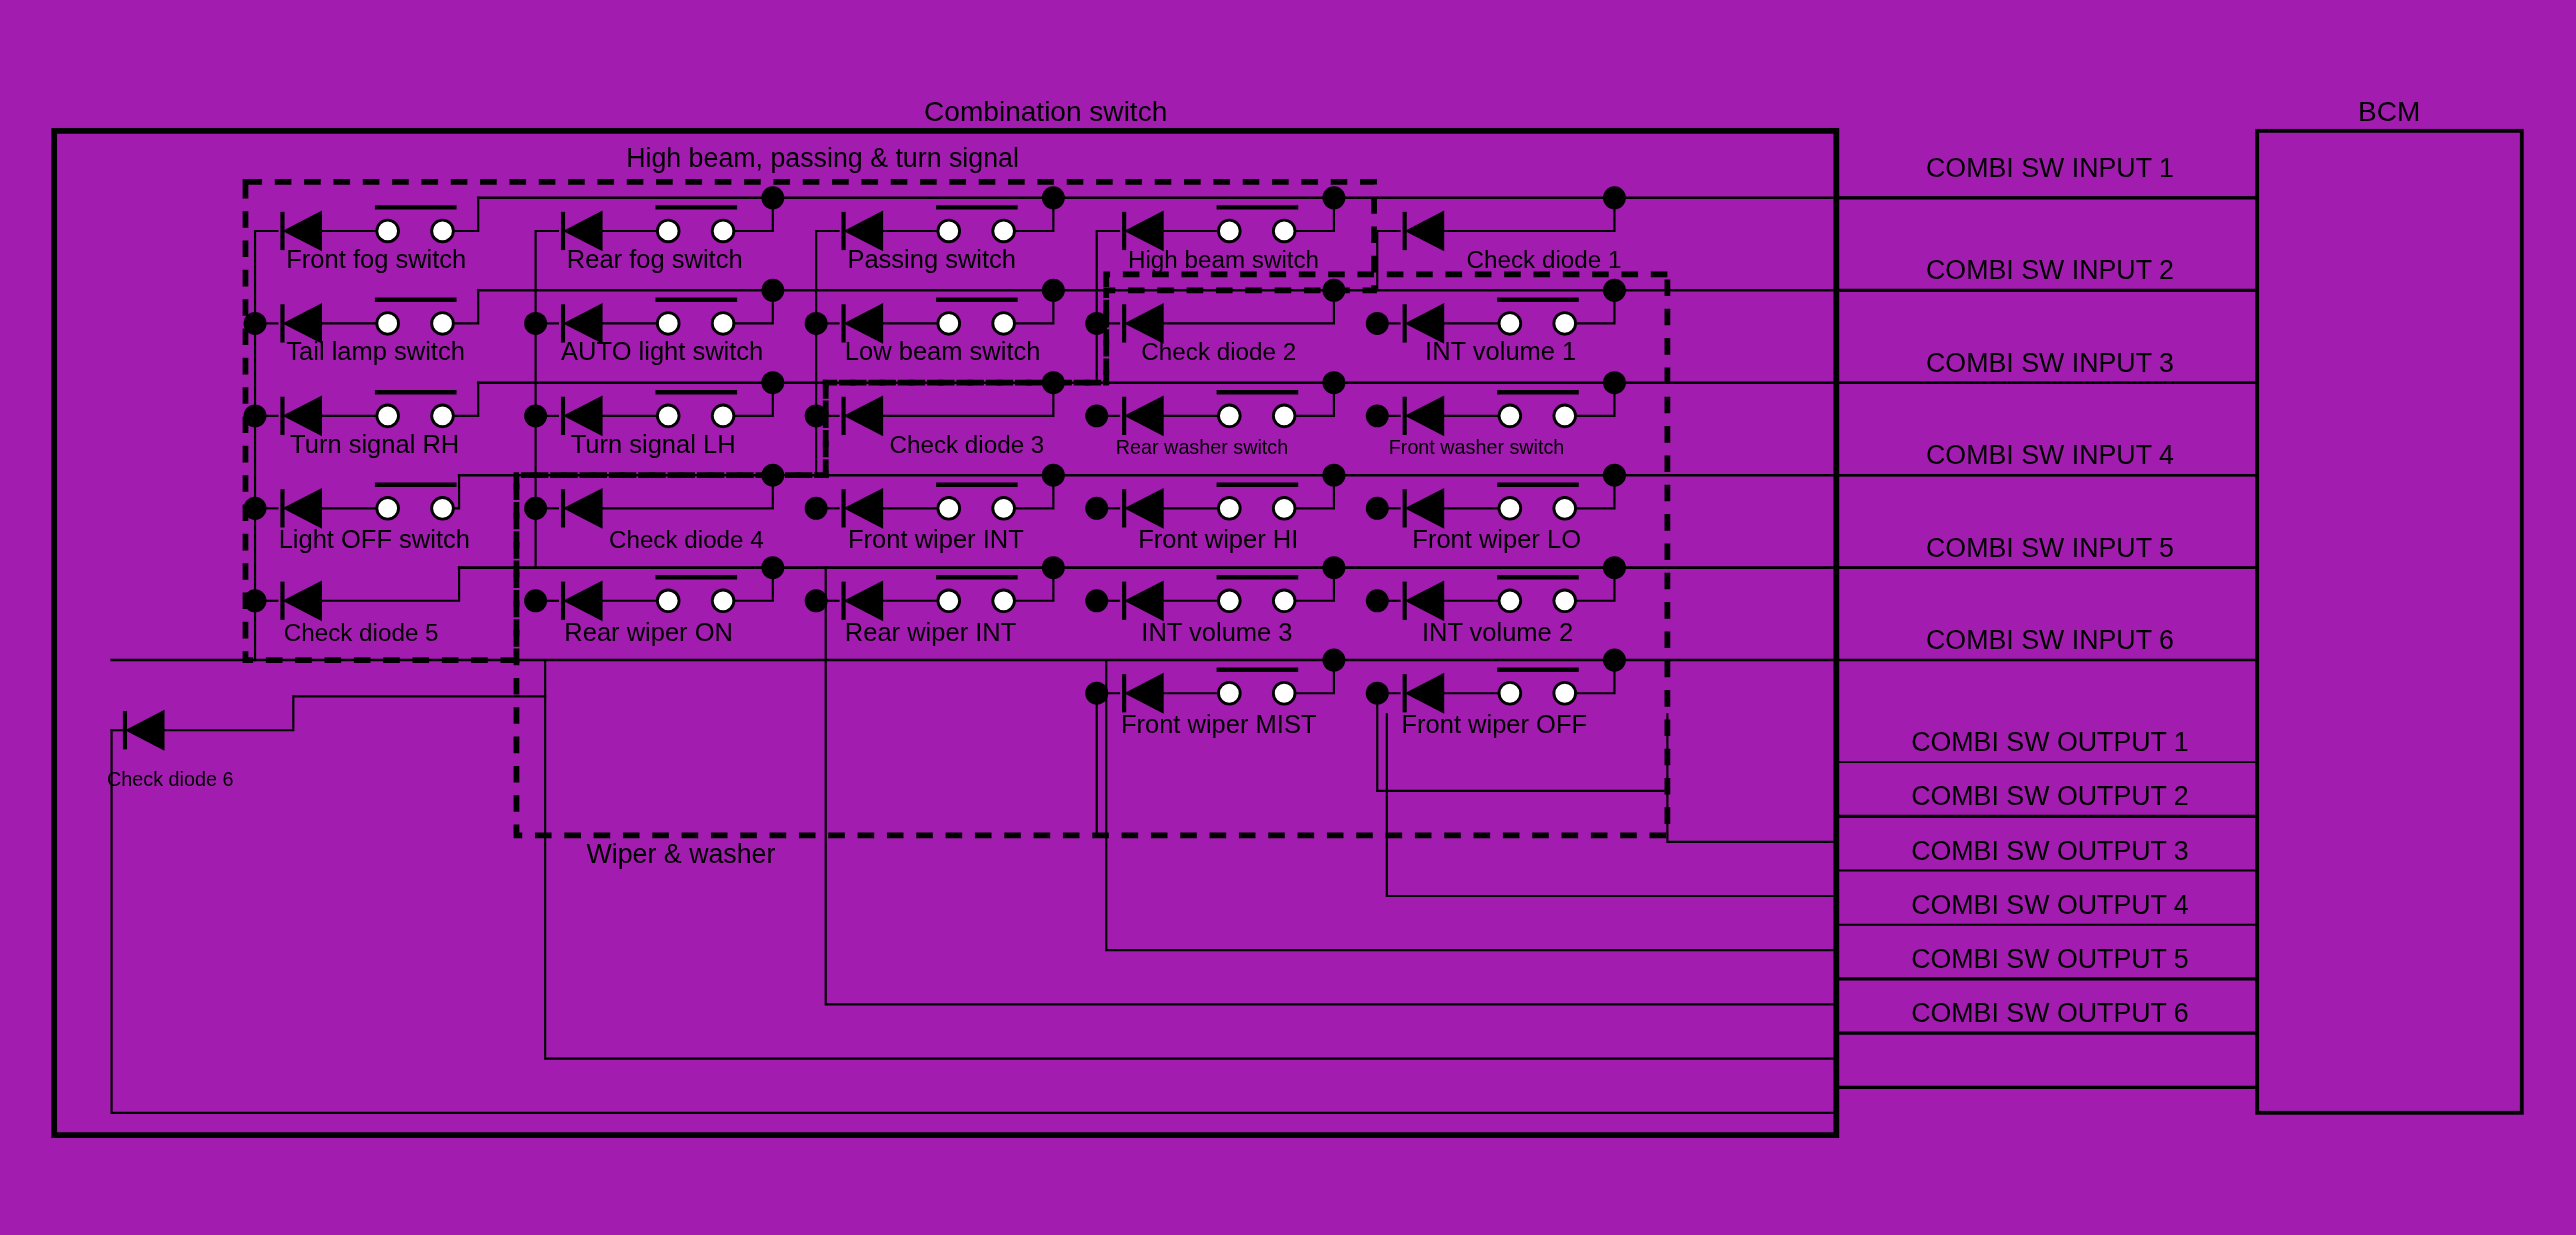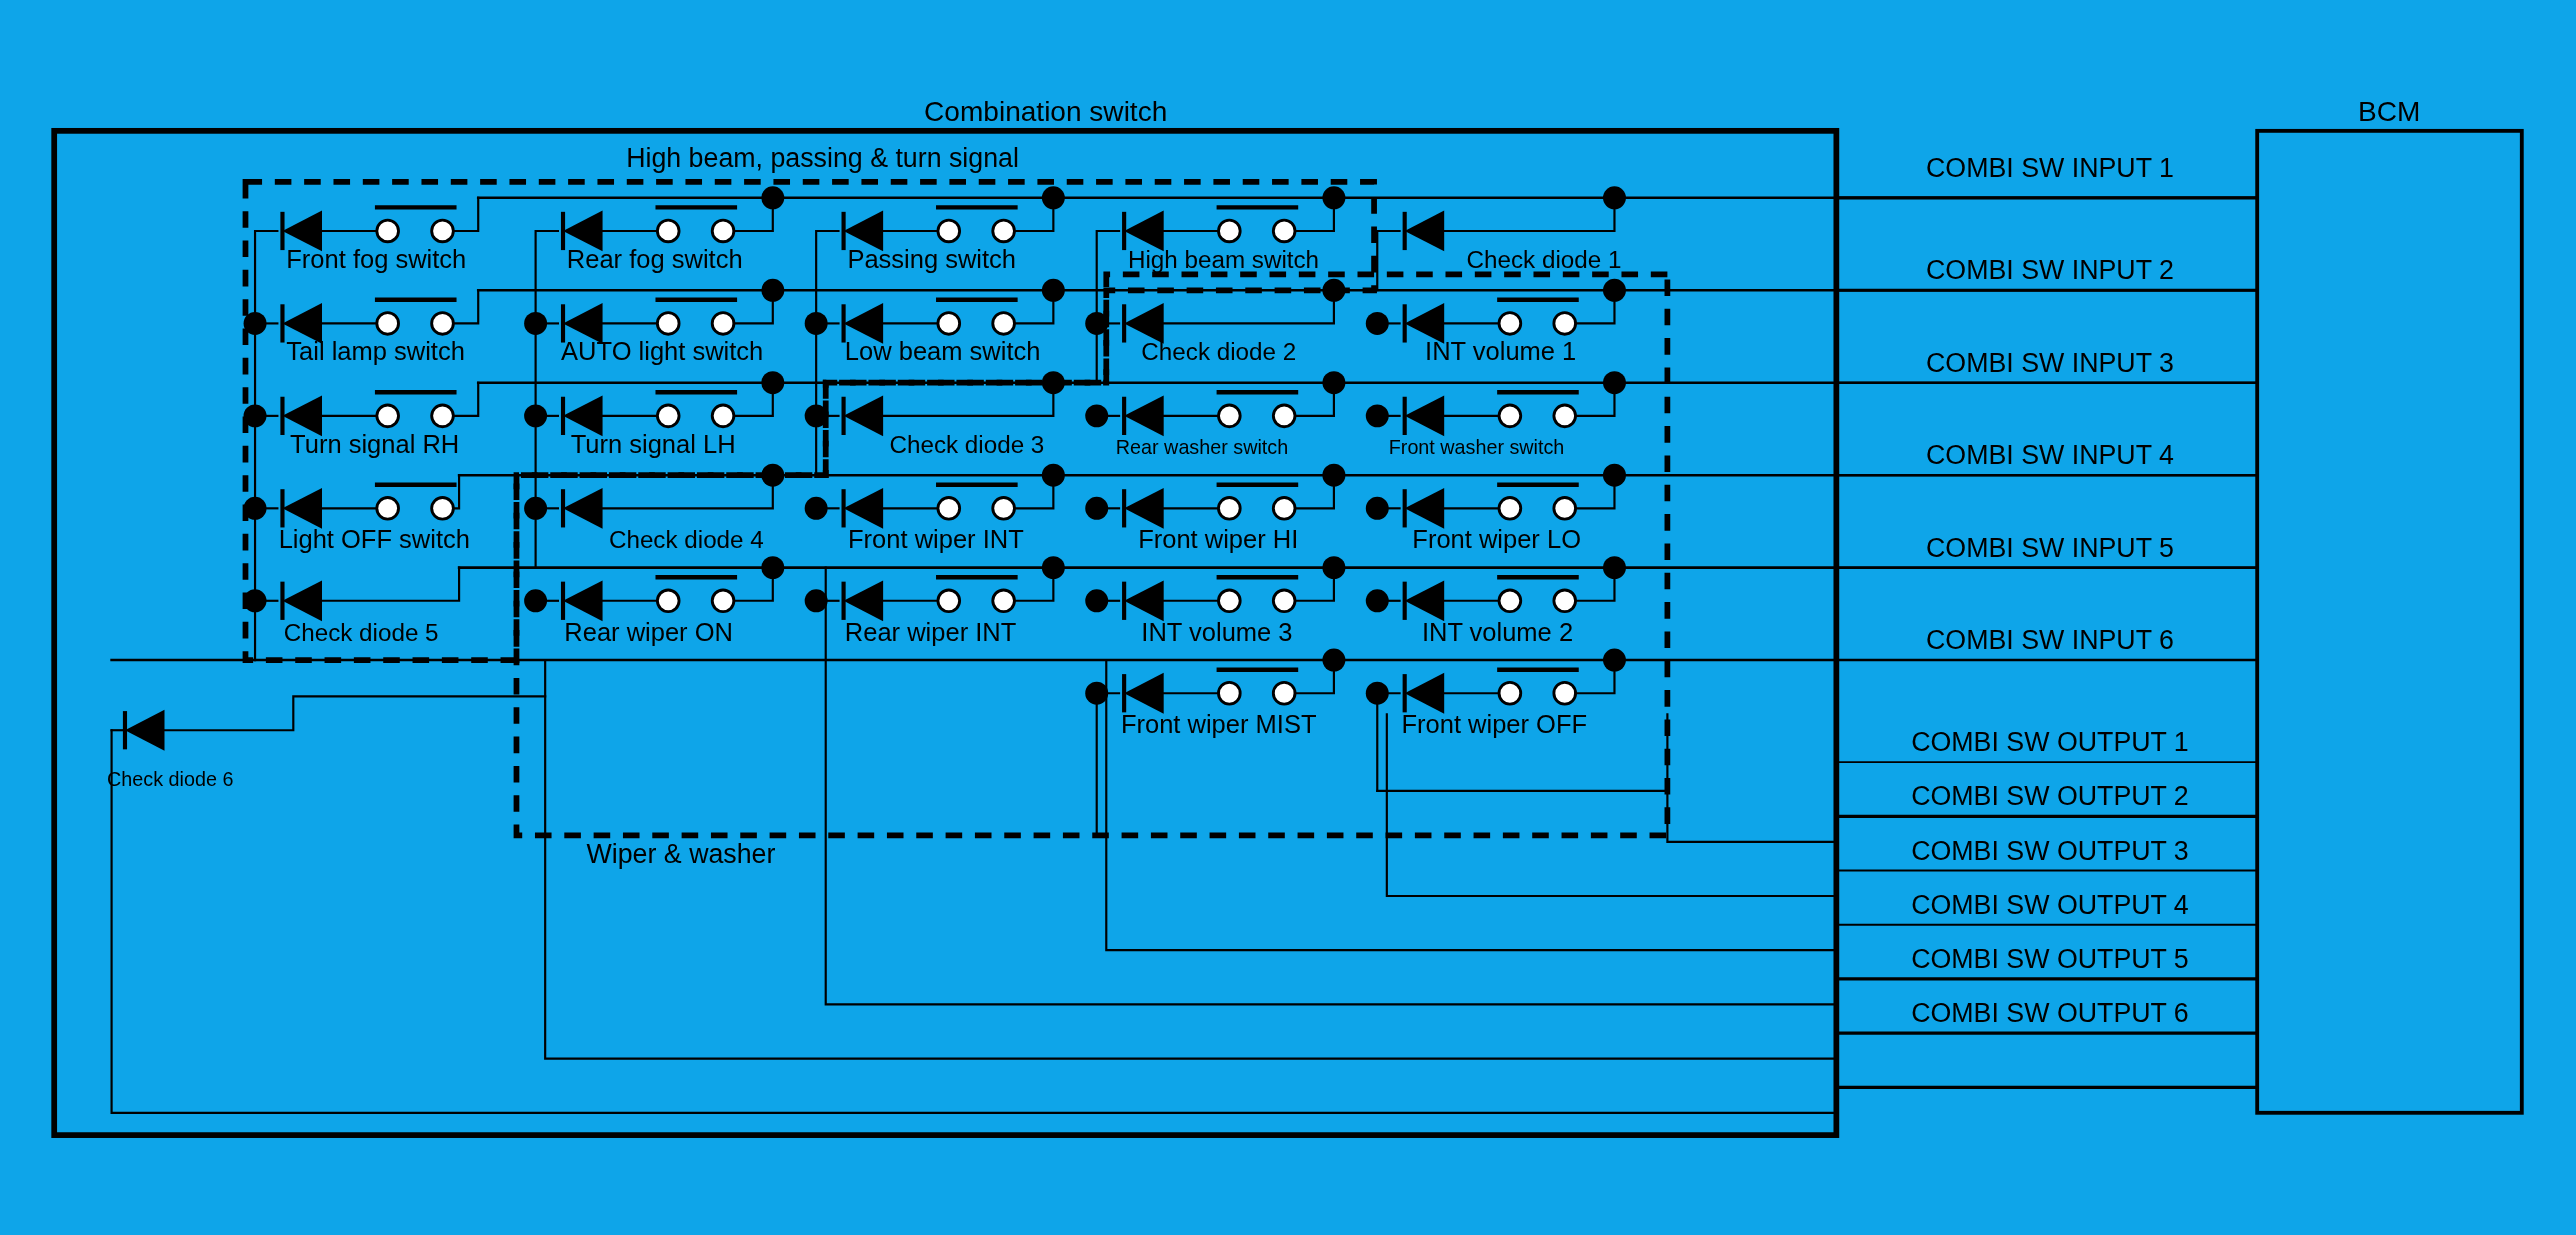--- a/index.html
+++ b/index.html
@@ -1,17 +1,17 @@
 <!DOCTYPE html>
 <html style="font-size:10.2px"><head>
 <meta charset="utf-8">
 <style>
   html,body{margin:0;padding:0;background:#ffffff;}
   body{font-family:"Liberation Sans",sans-serif;}
-  #stage{position:relative;width:2576px;height:1236px;background:#0ea5e9;overflow:hidden;}
+  #stage{position:relative;width:2576px;height:1236px;background:#a21caf;overflow:hidden;}
   svg{display:block;width:2576px;height:1236px;}
   .wire{stroke:#000;stroke-width:4;fill:none;stroke-linecap:square;}
   .wire-thin{stroke:#000;stroke-width:3.4;fill:none;stroke-linecap:square;}
   .box-outer{stroke:#000;stroke-width:9;fill:none;}
   .box-bcm{stroke:#000;stroke-width:6;fill:none;}
   .dashgrp{stroke:#000;stroke-width:9;fill:none;stroke-dasharray:26 20;}
   .sep{stroke:#000;stroke-width:5;fill:none;}
   .sep-thin{stroke:#000;stroke-width:3;fill:none;}
   .dot{fill:#000;}
   .contact{fill:#fff;stroke:#000;stroke-width:4.5;}

